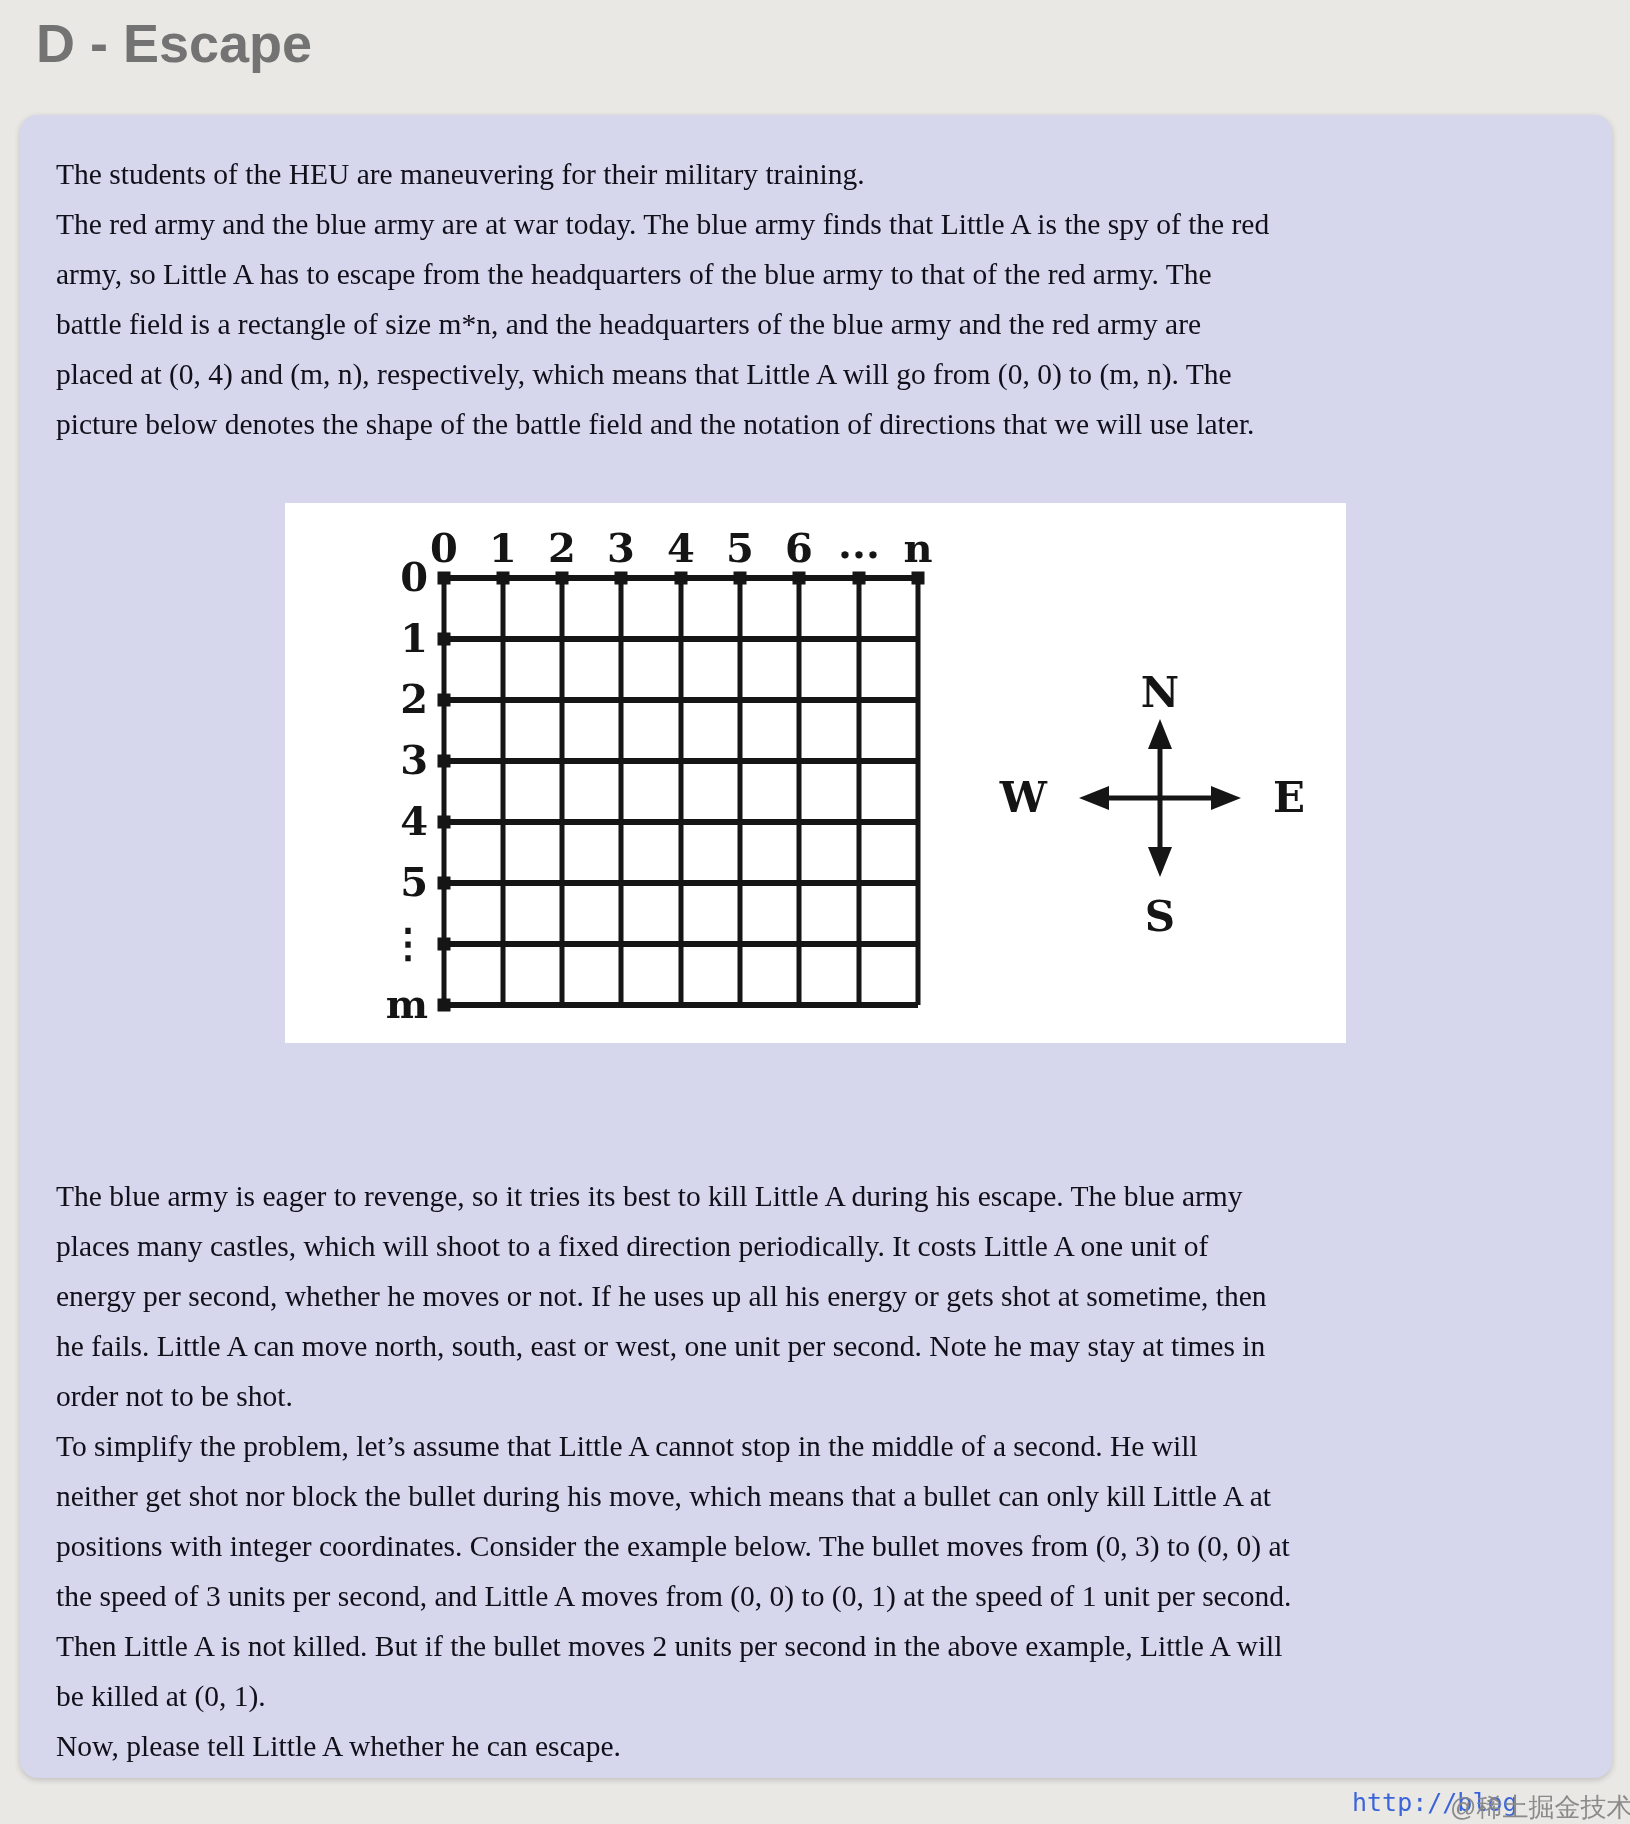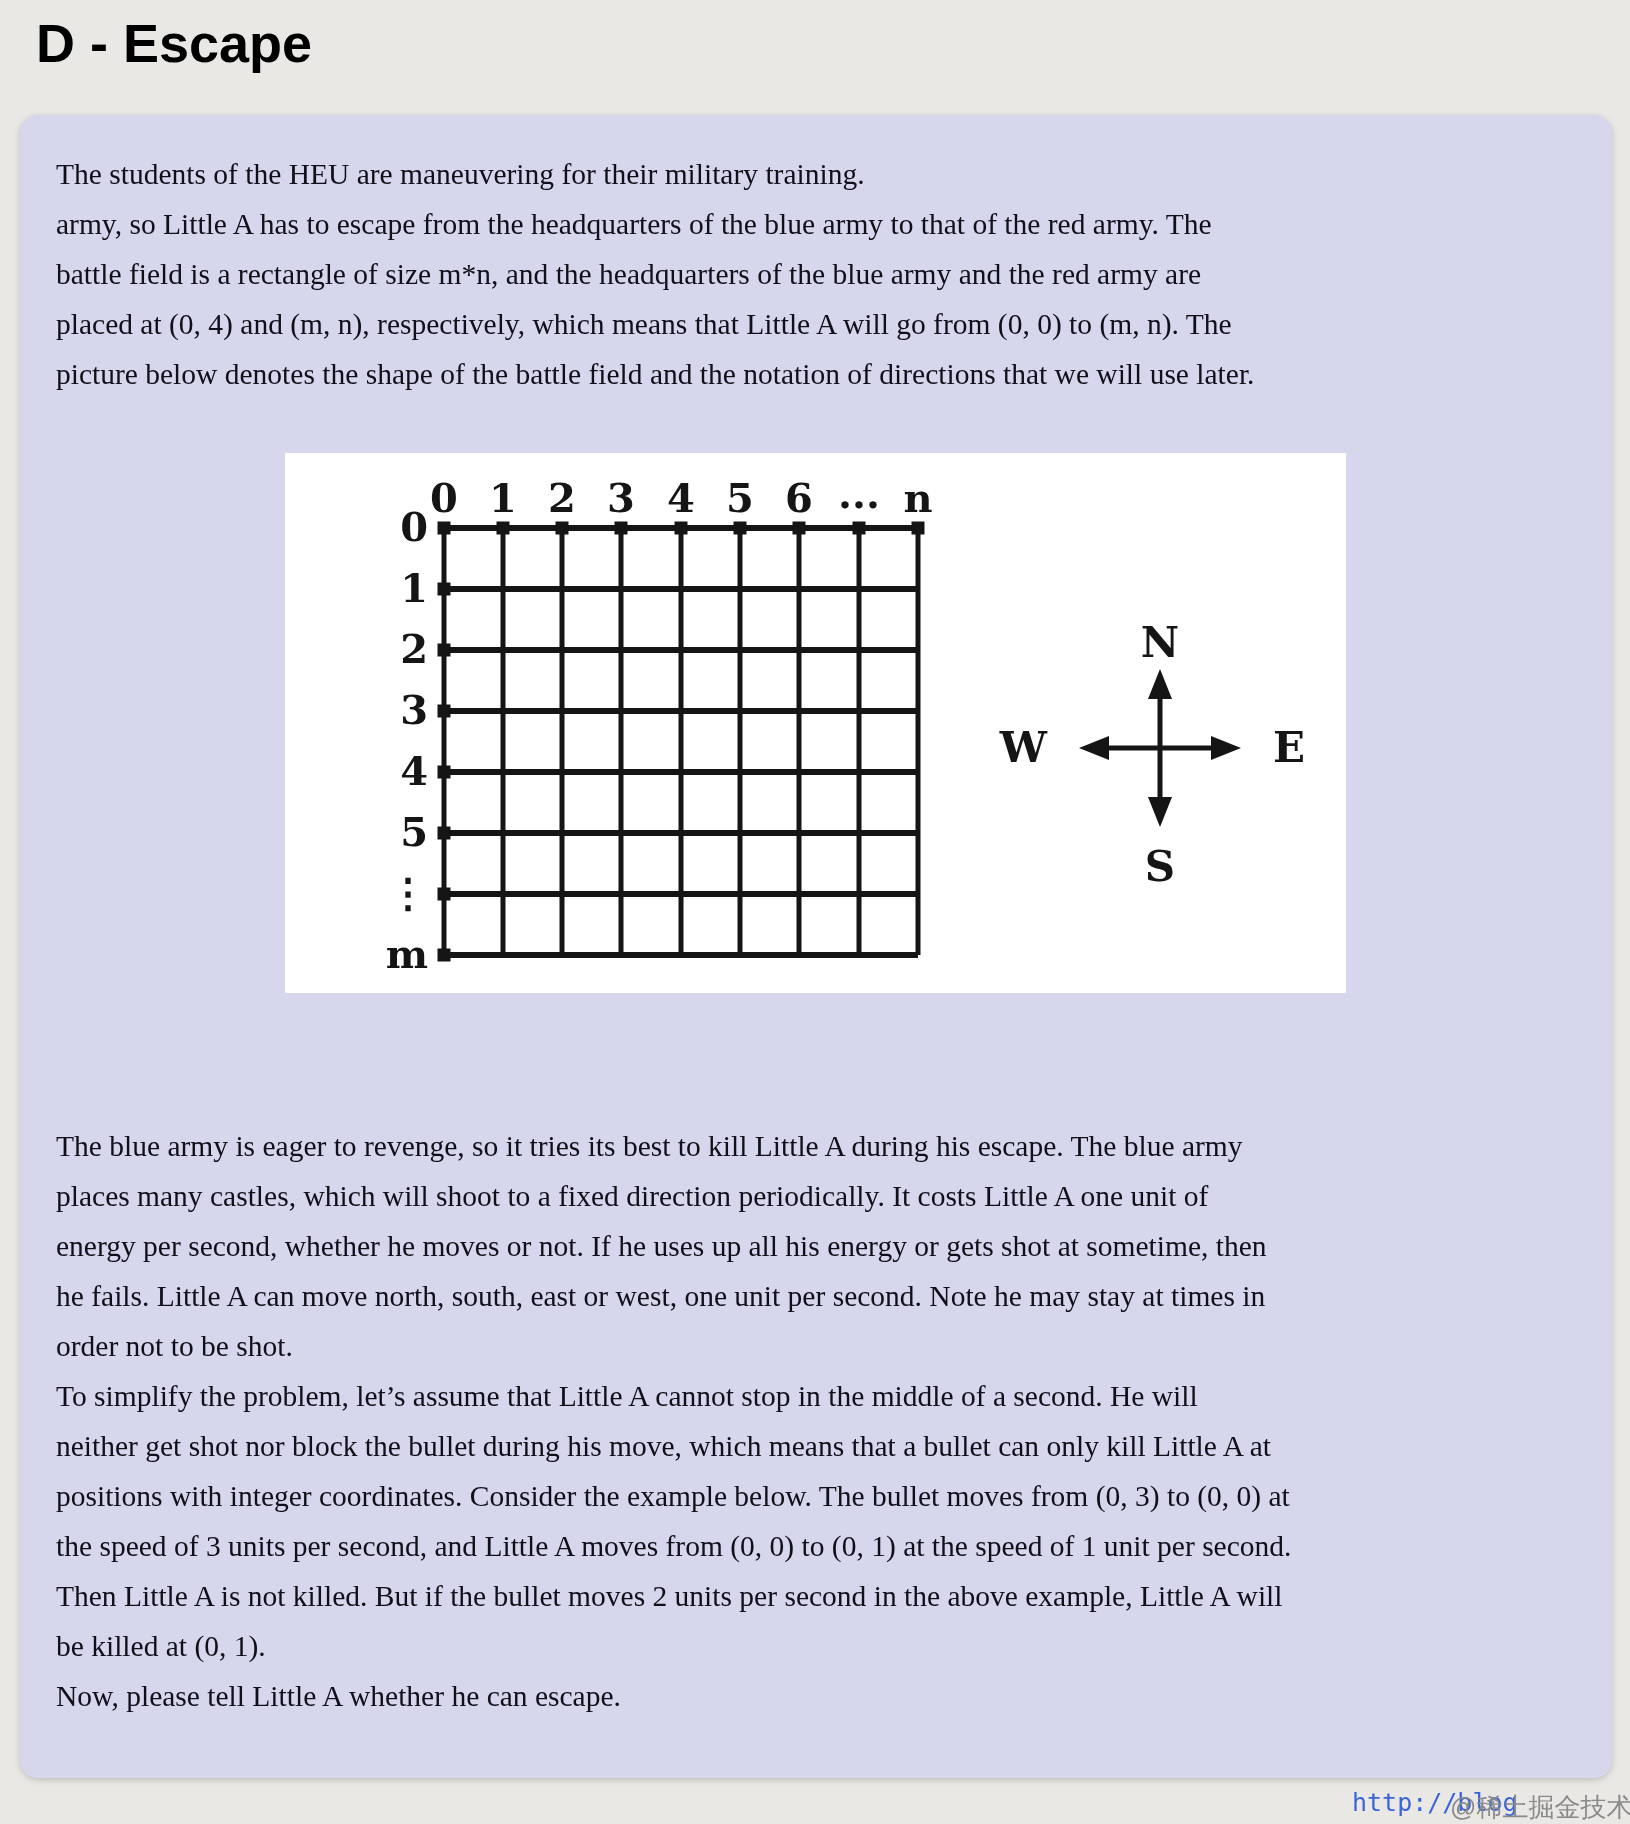--- a/index.html
+++ b/index.html
@@ -7,21 +7,21 @@
   .page{
     position:relative;
     width:1630px;height:1824px;
     background:#e9e8e5;
     overflow:hidden;
     font-family:"Liberation Serif", serif;
   }
   .page-title{
     position:absolute;left:36px;top:12px;
     font-family:"Liberation Sans", sans-serif;
-    font-weight:bold;font-size:54px;color:#000000;
+    font-weight:bold;font-size:54px;color:#737373;
     letter-spacing:0px;
   }
   .panel{
     position:absolute;left:20px;top:115px;
     width:1592px;height:1663px;
     background:#d6d7ed;
     border-radius:18px;
     box-shadow:0 2px 6px rgba(0,0,0,0.18);
     box-sizing:border-box;
     padding:34px 36px 0 36px;
@@ -56,20 +56,21 @@
 <body>
 
 <div class="page">
 
   <div class="page-title">D - Escape</div>
 
   <div class="panel">
 
     <div class="para p1">
       <div class="line">The students of the HEU are maneuvering for their military training.</div>
+      <div class="line">The red army and the blue army are at war today. The blue army finds that Little A is the spy of the red</div>
       <div class="line">army, so Little A has to escape from the headquarters of the blue army to that of the red army. The</div>
       <div class="line">battle field is a rectangle of size m*n, and the headquarters of the blue army and the red army are</div>
       <div class="line">placed at (0, 4) and (m, n), respectively, which means that Little A will go from (0, 0) to (m, n). The</div>
       <div class="line">picture below denotes the shape of the battle field and the notation of directions that we will use later.</div>
     </div>
 
     <div class="figure-box">
       <svg width="1061" height="540" viewBox="0 0 1061 540">
 
         <g stroke="#151515" stroke-width="6">

